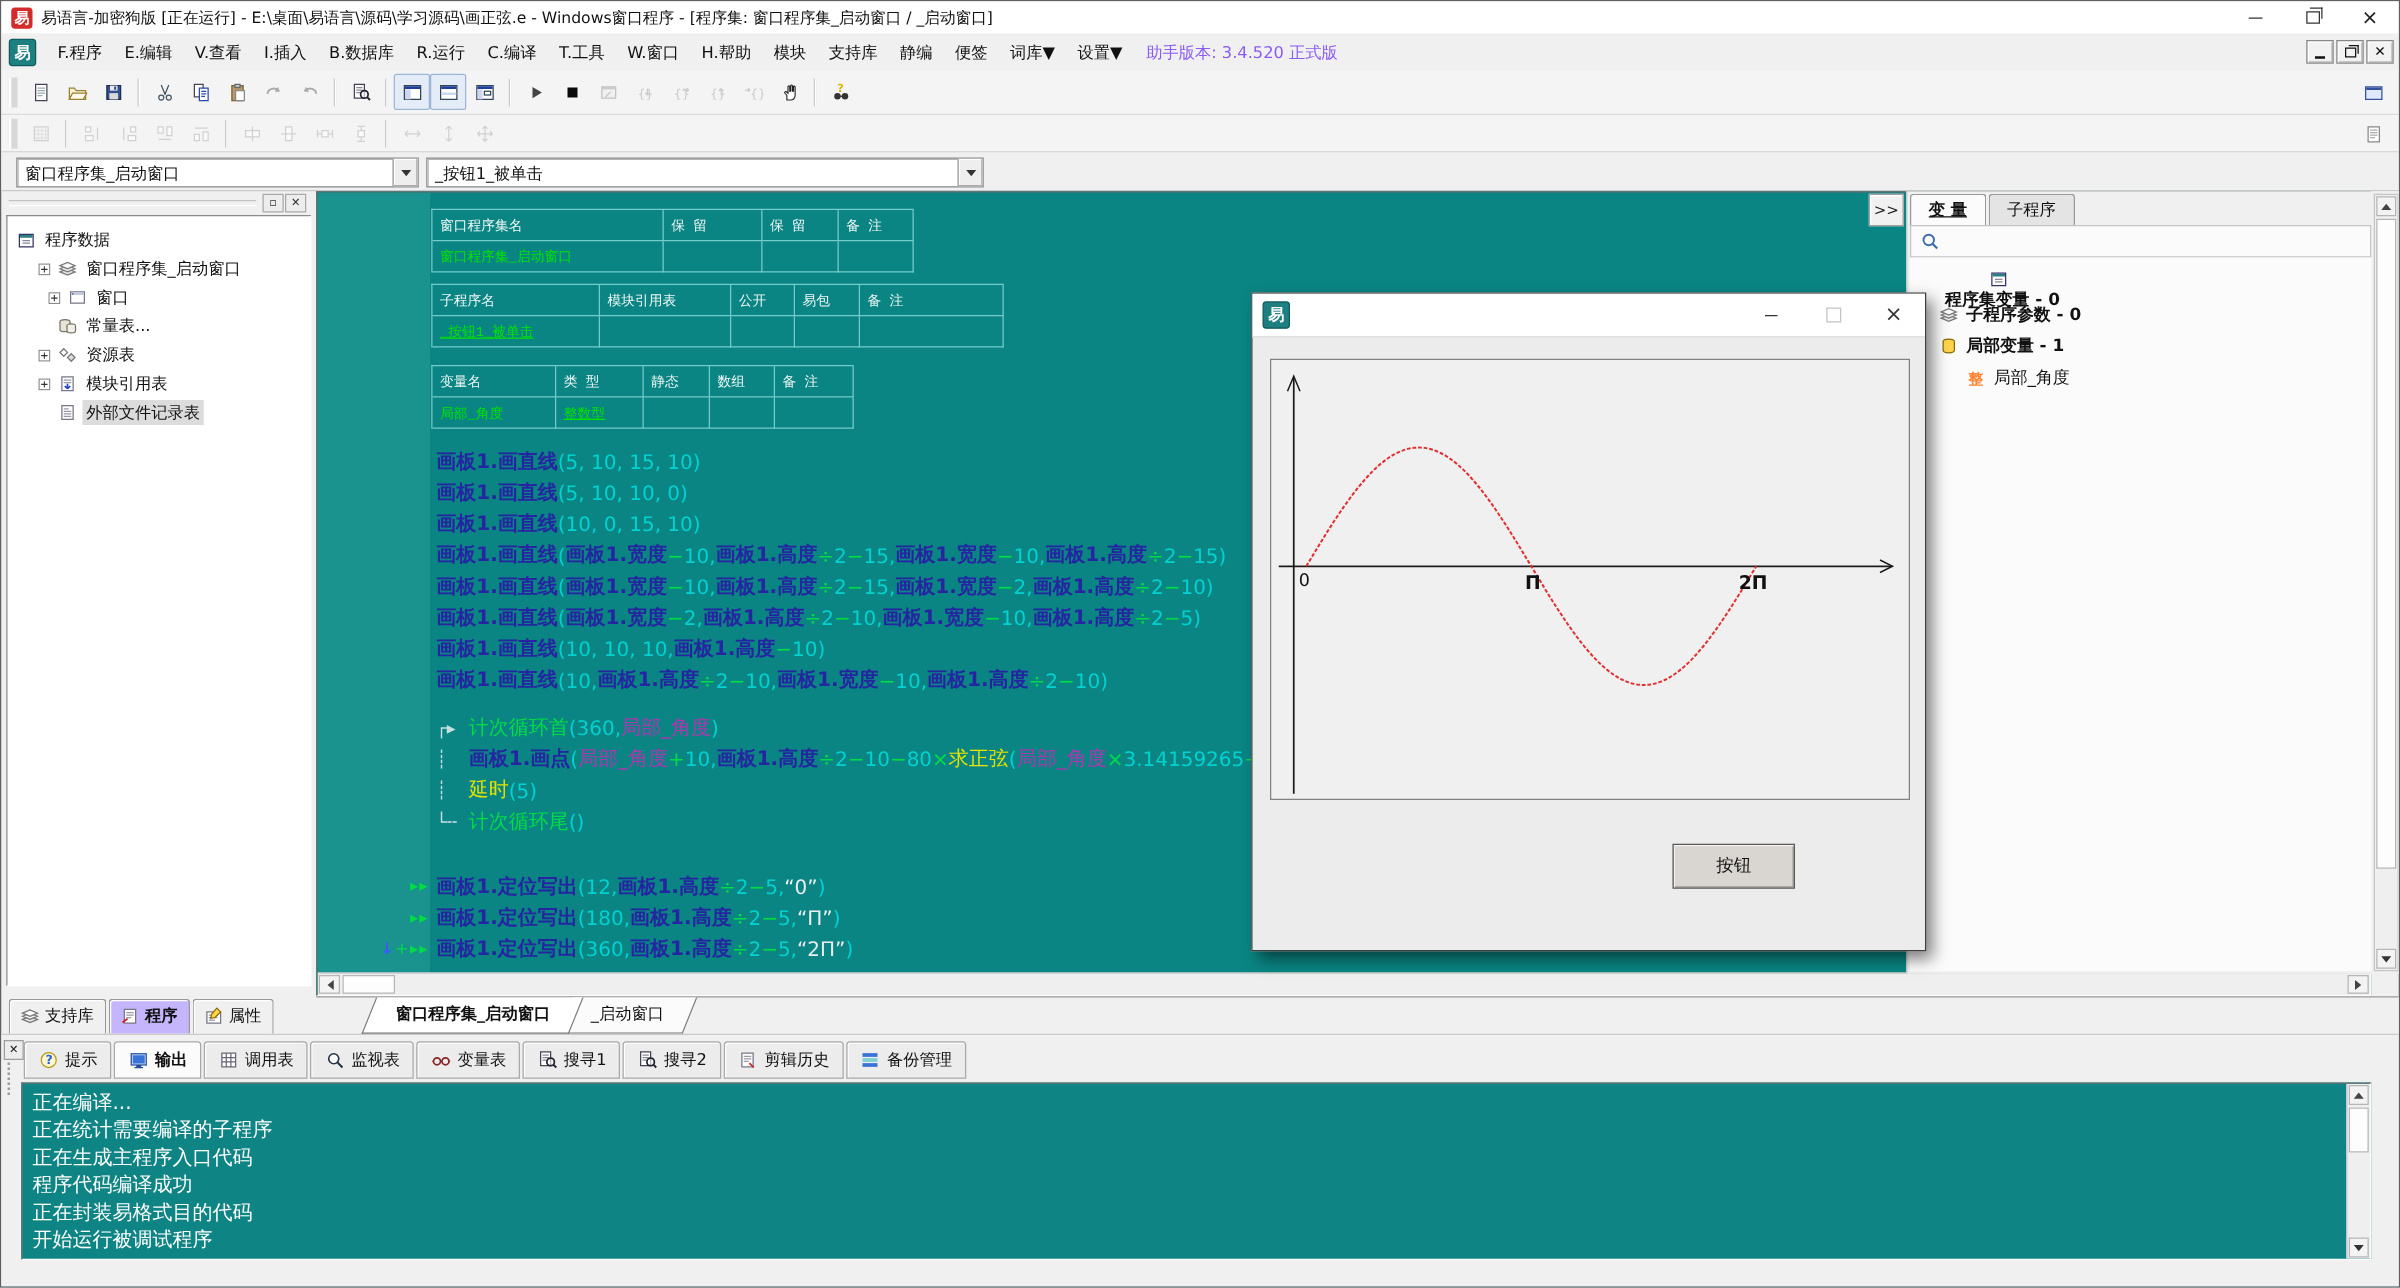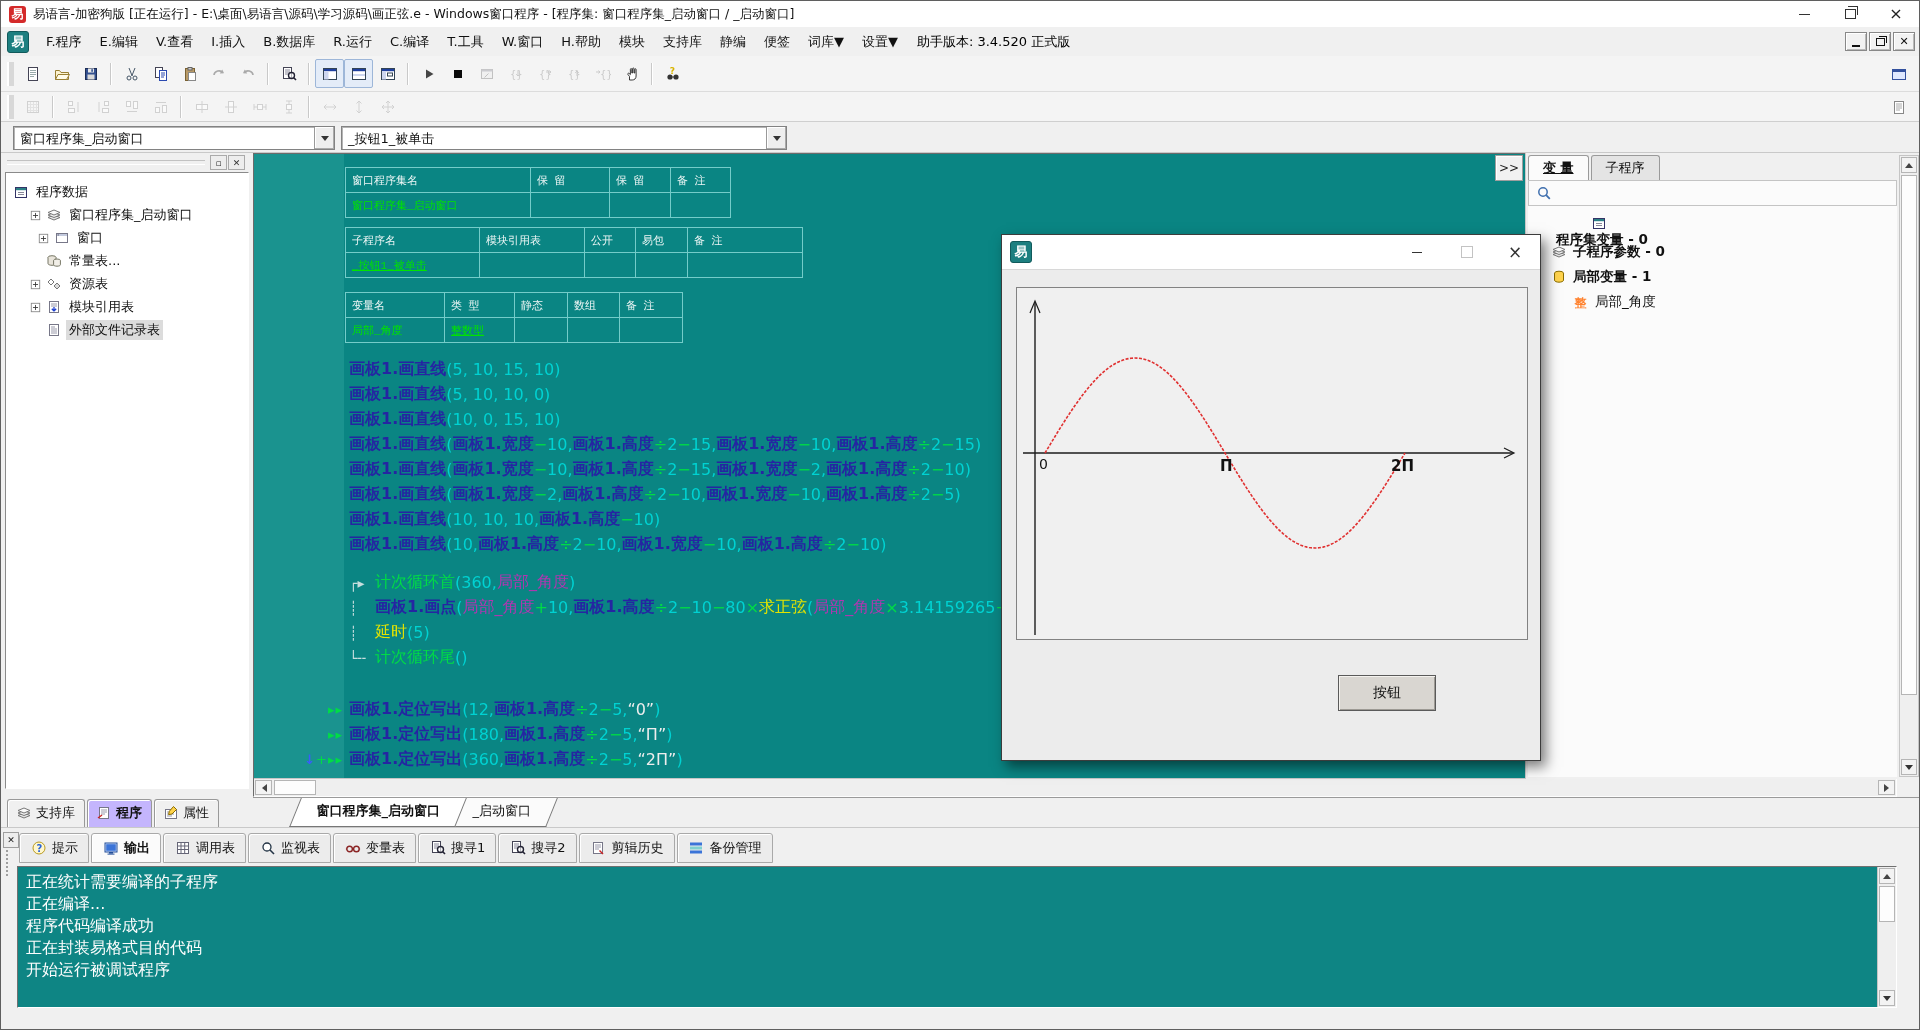--- a/index.html
+++ b/index.html
@@ -21,21 +21,21 @@
   .g-min{width:11px;border-top:1.4px solid #333;display:inline-block;}
   .g-restore{width:9px;height:8px;border:1.2px solid #333;position:relative;background:#fff;}
   .g-restore:before{content:"";position:absolute;left:2px;top:-4px;width:9px;height:8px;border:1.2px solid #333;border-bottom:none;border-left:none;}
   .g-close{font-size:16px;line-height:16px;color:#222;}
 
   
   #menubar{left:0;top:26px;width:100%;height:29px;background:#f0f0f0;display:flex;align-items:center;border-bottom:1px solid #d4d4d4;}
   #menu-logo{width:20px;height:20px;margin:0 8px 0 6px;background:#1d7f80;color:#fff;border-radius:3px;border:1px solid #115a5b;
              font-size:13px;font-weight:bold;display:flex;align-items:center;justify-content:center;}
   .menu-item{font-size:13px;color:#111;padding:4px 9px;white-space:nowrap;}
-  #assistant{font-size:13px;color:#000000;padding:0 10px;white-space:nowrap;}
+  #assistant{font-size:13px;color:#8b5cf6;padding:0 10px;white-space:nowrap;}
   #mdi-btns{margin-left:auto;display:flex;gap:2px;padding-right:4px;}
   .mdi-btn{width:20px;height:17px;background:#f2f2f2;border:1px solid #888;box-shadow:1px 1px 0 #fff inset,-1px -1px 0 #b9b9b9 inset;
            display:flex;align-items:center;justify-content:center;font-size:11px;font-weight:bold;color:#111;}
   .g-min2{width:8px;border-top:2px solid #111;display:inline-block;margin-top:8px;}
   .g-rest2{width:7px;height:6px;border:1px solid #111;position:relative;background:#f2f2f2;}
   .g-rest2:before{content:"";position:absolute;left:2px;top:-3px;width:7px;height:6px;border:1px solid #111;border-bottom:none;border-left:none;}
 
   
   #toolbar1{left:0;top:55px;width:100%;height:36px;background:#f4f4f4;display:flex;align-items:center;padding-left:4px;box-sizing:border-box;
             border-bottom:1px solid #dcdcdc;}
@@ -1085,22 +1085,23 @@
               <rect x="2" y="2.5" width="12" height="3" fill="#3b74d8"></rect>
               <rect x="2" y="6.5" width="12" height="3" fill="#7fd0d0"></rect>
               <rect x="2" y="10.5" width="12" height="3" fill="#3b74d8"></rect>
             </svg>
           </span>
           <span>备份管理</span>
         </div>
       </div>
     <div id="output">
       <div id="out-lines" style="padding-top:4px;">
+          <div class="out-line">正在编译...</div>
           <div class="out-line">正在统计需要编译的子程序</div>
-          <div class="out-line">正在编译...</div>
+          <div class="out-line">正在生成主程序入口代码</div>
           <div class="out-line">程序代码编译成功</div>
           <div class="out-line">正在封装易格式目的代码</div>
           <div class="out-line">开始运行被调试程序</div>
         </div>
       <div id="out-scroll">
         <div class="vsb-btn" style="top:1px;">
             <span class="tri-up"></span>
           </div>
         <div class="vsb-thumb" style="top:19px;height:36px;"></div>
         <div class="vsb-btn" style="bottom:1px;">

